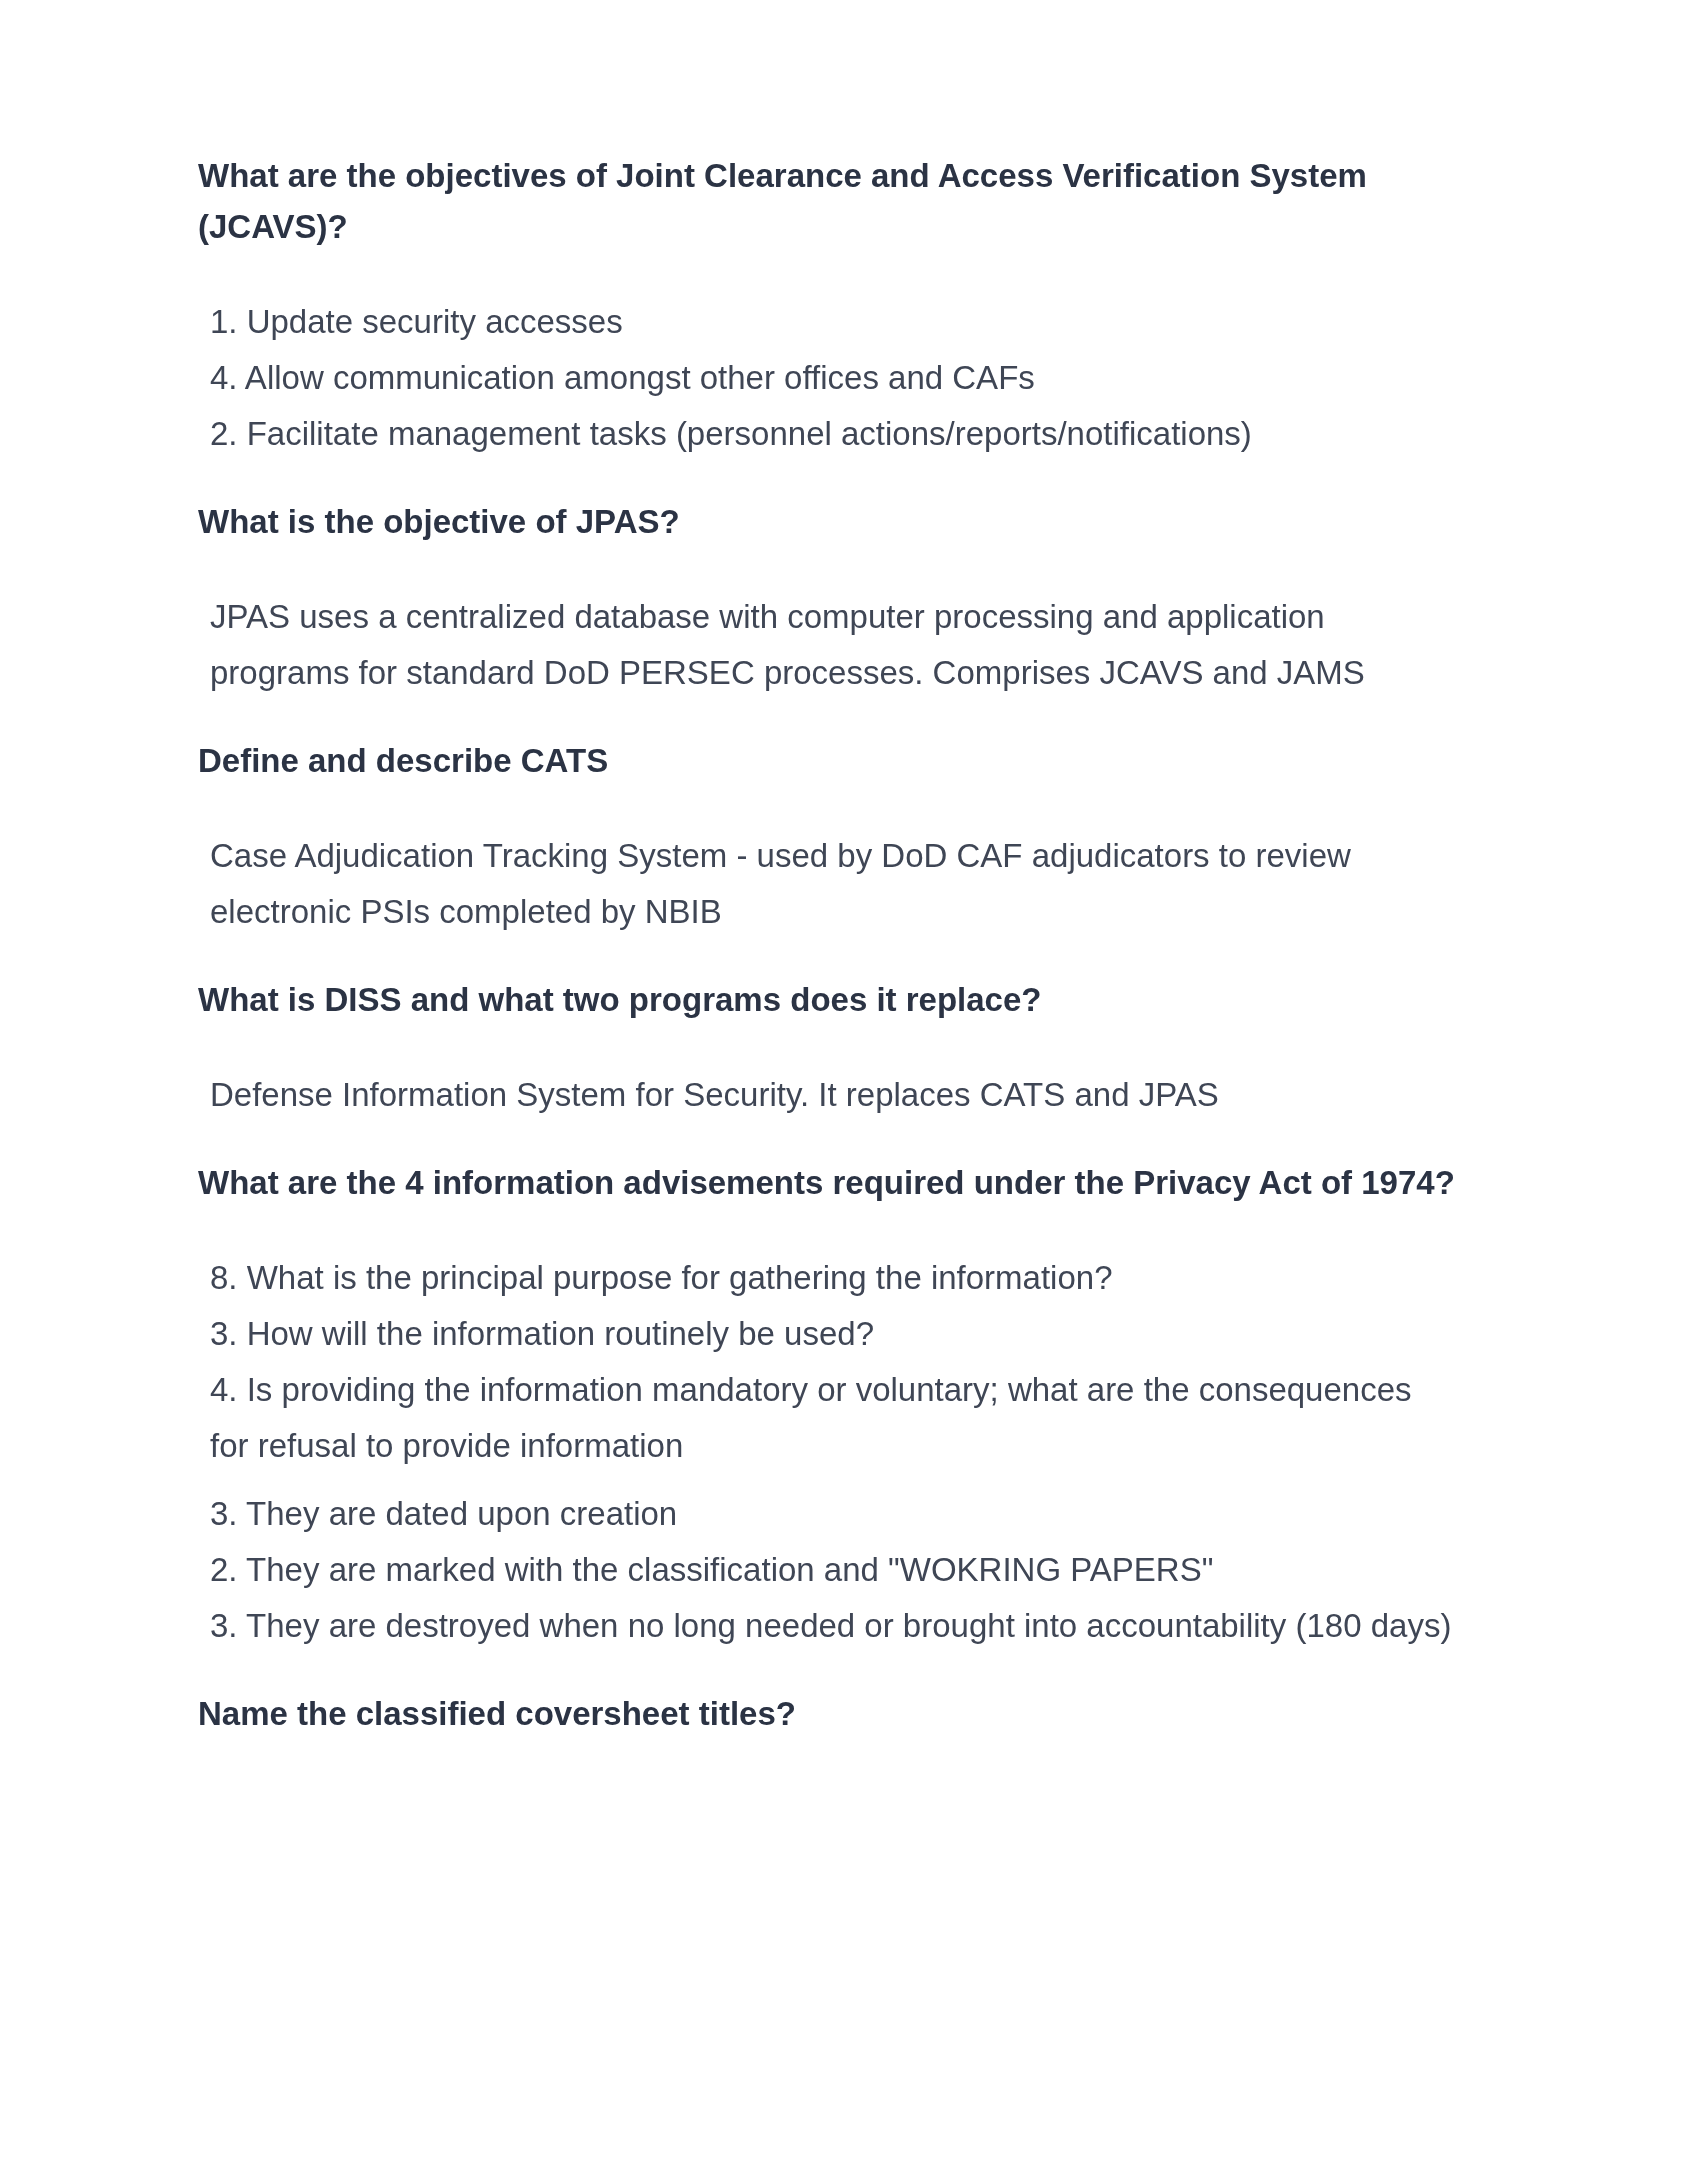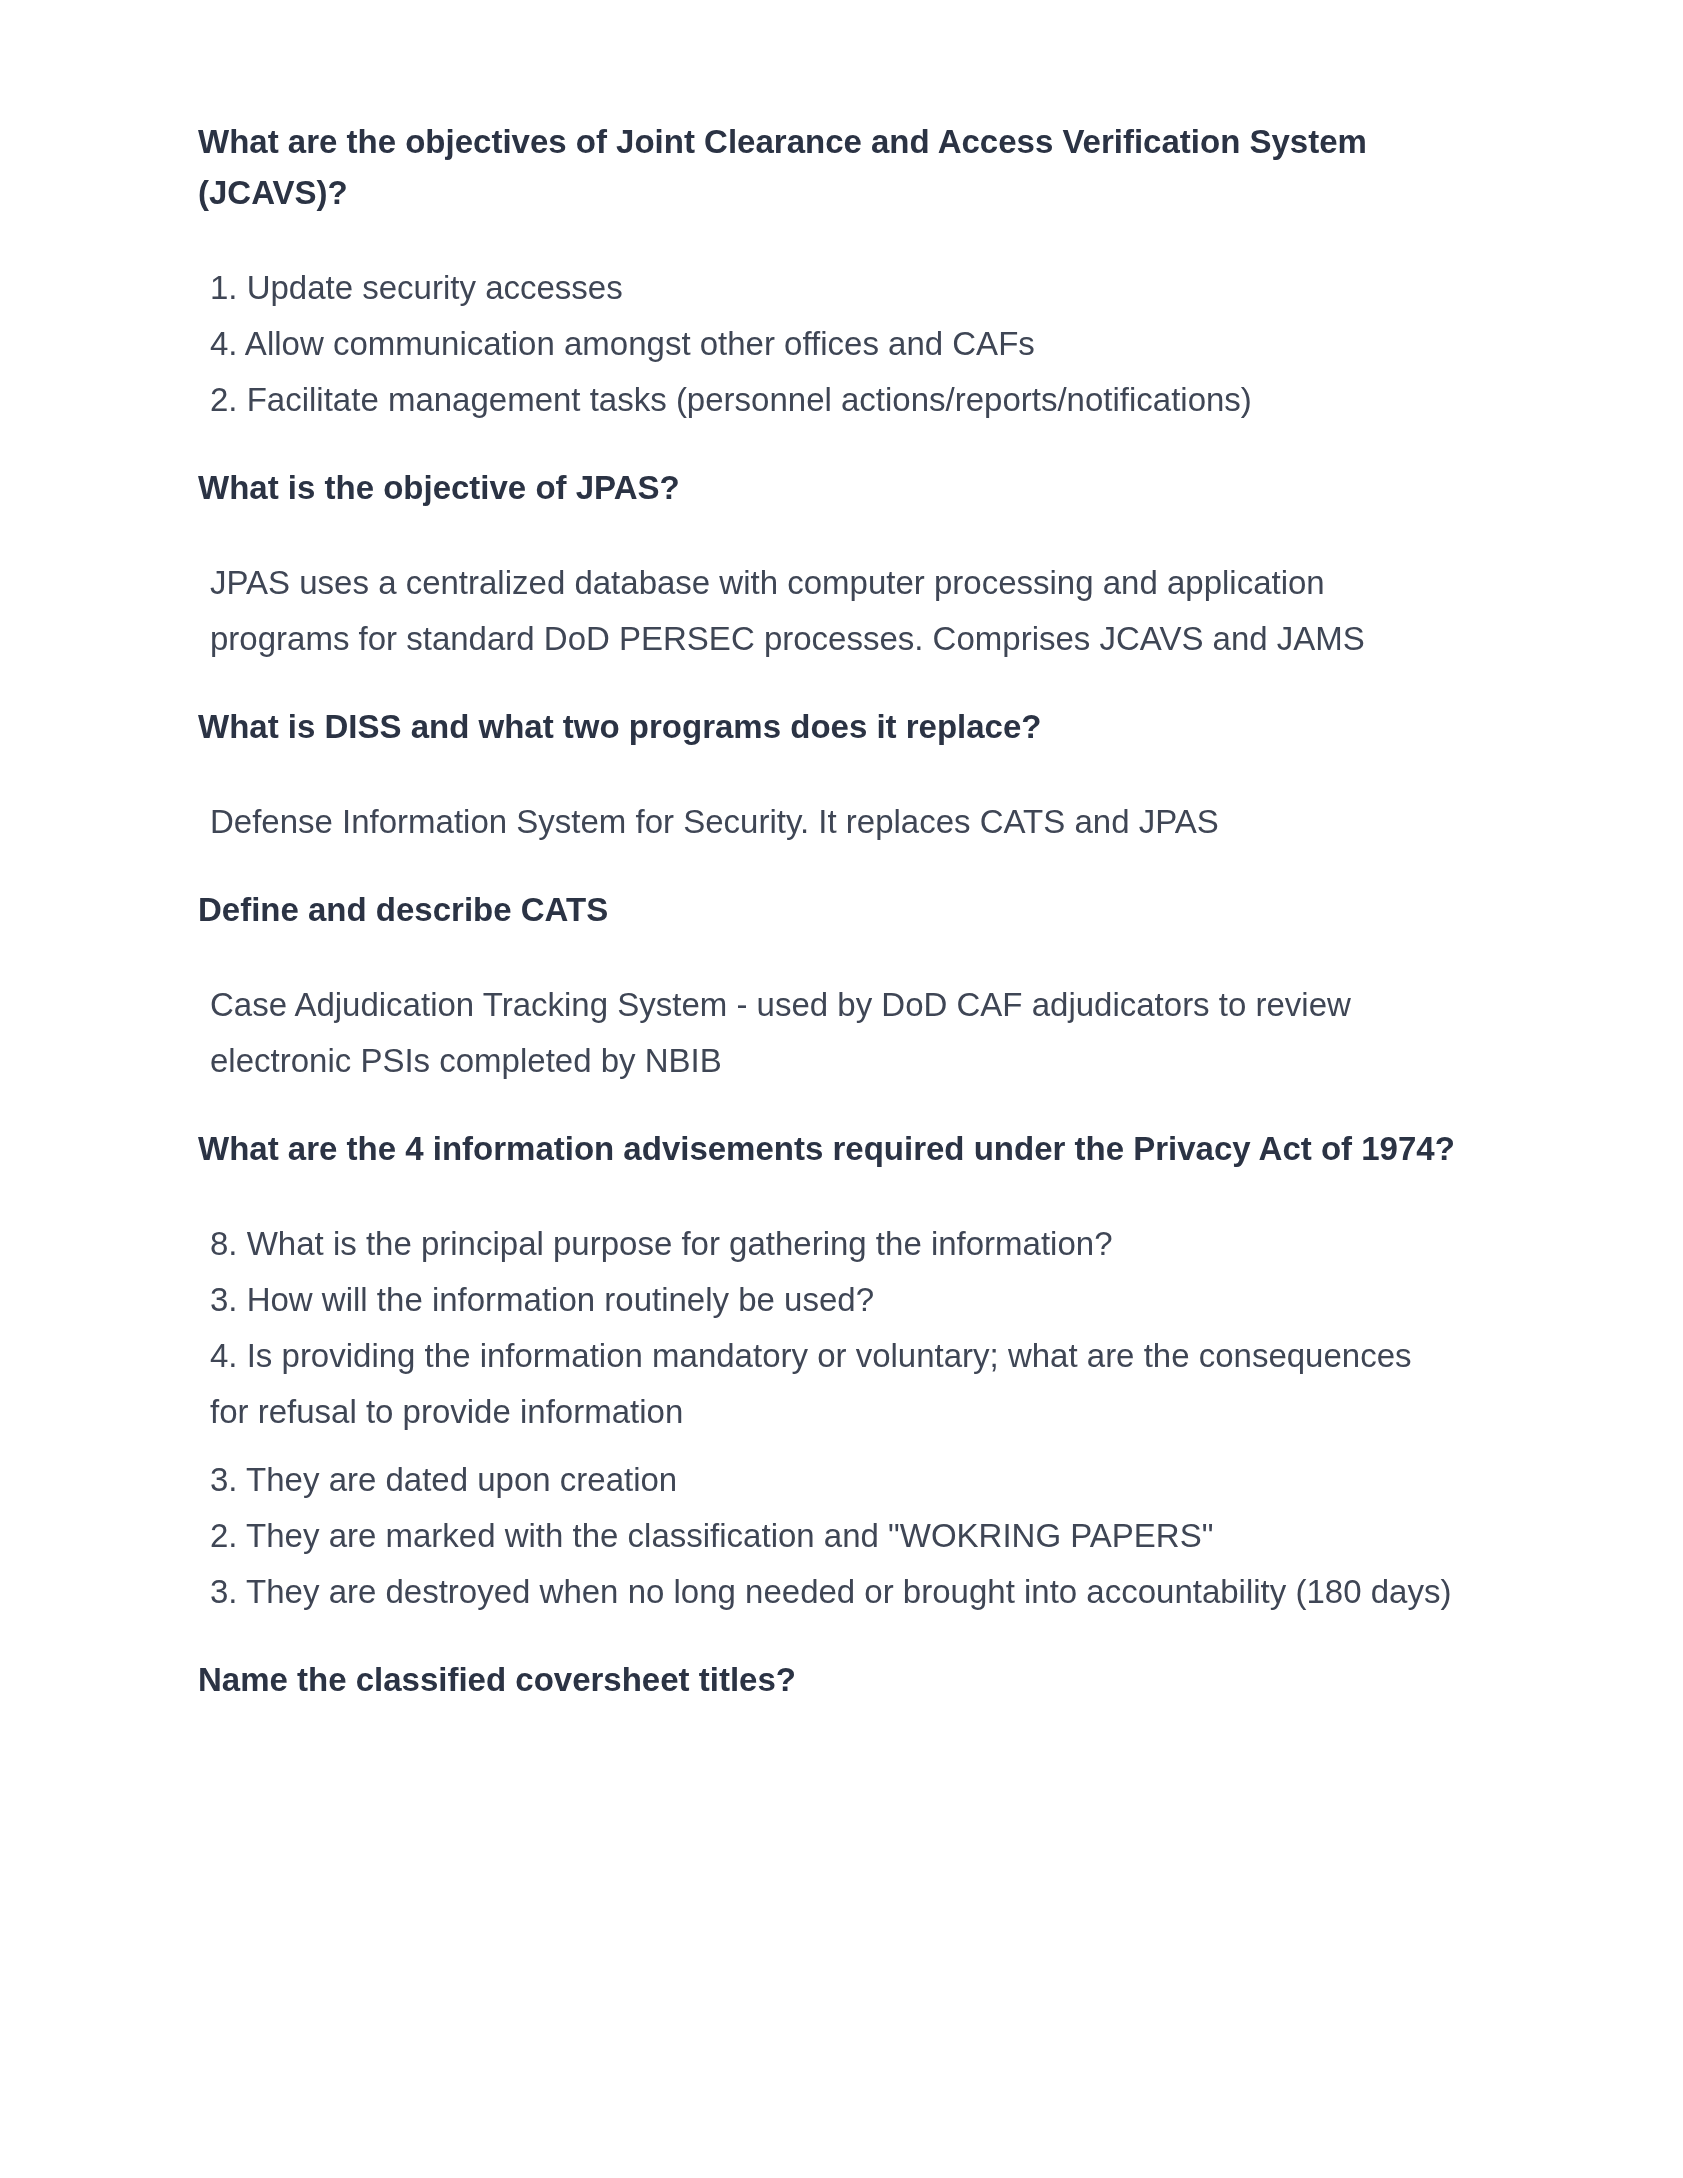--- a/index.html
+++ b/index.html
@@ -8,21 +8,21 @@
     background: #ffffff;
   }
   body {
     width: 1683px;
     height: 2178px;
     overflow: hidden;
     font-family: "Liberation Sans", "DejaVu Sans", sans-serif;
   }
   .page {
     box-sizing: content-box;
-    padding: 82px 216px 0 198px;
+    padding: 116px 216px 0 198px;
     width: 1269px;
     font-size: 33px;
     color: #3f4655;
   }
   .qa-section {
     margin: 0;
   }
   .question {
     font-size: 33px;
     font-weight: 700;
@@ -54,30 +54,30 @@
   </section>
 
   <section class="qa-section">
     <h2 class="question">What is the objective of JPAS?</h2>
     <div class="answer">
       <div class="answer-line">JPAS uses a centralized database with computer processing and application programs for standard DoD PERSEC processes. Comprises JCAVS and JAMS</div>
     </div>
   </section>
 
   <section class="qa-section">
-    <h2 class="question">What is DISS and what two programs does it replace?</h2>
+    <h2 class="question">Define and describe CATS</h2>
     <div class="answer">
-      <div class="answer-line">Defense Information System for Security. It replaces CATS and JPAS</div>
+      <div class="answer-line">Case Adjudication Tracking System - used by DoD CAF adjudicators to review electronic PSIs completed by NBIB</div>
     </div>
   </section>
 
   <section class="qa-section">
-    <h2 class="question">Define and describe CATS</h2>
+    <h2 class="question">What is DISS and what two programs does it replace?</h2>
     <div class="answer">
-      <div class="answer-line">Case Adjudication Tracking System - used by DoD CAF adjudicators to review electronic PSIs completed by NBIB</div>
+      <div class="answer-line">Defense Information System for Security. It replaces CATS and JPAS</div>
     </div>
   </section>
 
   <section class="qa-section">
     <h2 class="question">What are the 4 information advisements required under the Privacy Act of 1974?</h2>
     <div class="answer">
       <div class="answer-line">8. What is the principal purpose for gathering the information?</div>
       <div class="answer-line">3. How will the information routinely be used?</div>
       <div class="answer-line">4. Is providing the information mandatory or voluntary; what are the consequences for refusal to provide information</div>
     </div>

